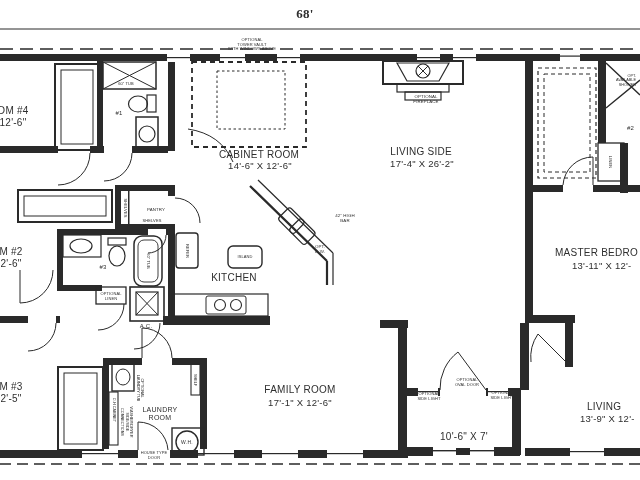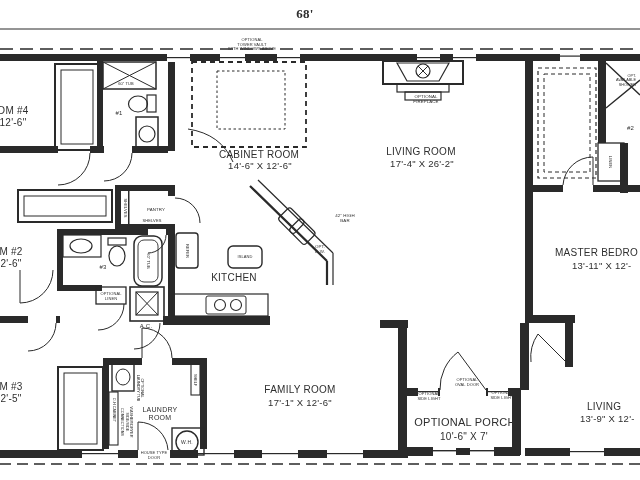--- a/index.html
+++ b/index.html
@@ -220,21 +220,21 @@
 TOWER VAULT
 WITH WINDOWS ABOVE</div>
 
 <div class="lbl s10" style="left:13px;top:117px">OM #4
 12'-6"</div>
 <div class="lbl s6" style="left:119px;top:114px">#1</div>
 <div class="lbl s4" style="left:126px;top:84px">60" TUB</div>
 
 <div class="lbl s10" style="left:259px;top:155px">CABINET ROOM</div>
 <div class="lbl s95" style="left:260px;top:166px">14'-6" X 12'-6"</div>
-<div class="lbl s10" style="left:421px;top:152px">LIVING ROOM</div>
+<div class="lbl s10" style="left:421px;top:152px">LIVING SIDE</div>
 <div class="lbl s95" style="left:422px;top:164px">17'-4" X 26'-2"</div>
 <div class="lbl s42" style="left:426px;top:99px">OPTIONAL
 FIREPLACE</div>
 
 <div class="lbl s10" style="left:11px;top:258px">M #2
 2'-6"</div>
 <div class="lbl s42" style="left:156px;top:210px">PANTRY</div>
 <div class="lbl rot s4" style="left:125px;top:208px">SHELVES</div>
 <div class="lbl s4" style="left:152px;top:221px">SHELVES</div>
 <div class="lbl s6" style="left:103px;top:268px">#3</div>
@@ -276,19 +276,18 @@
 <div class="lbl s5" style="left:187px;top:443px">W.H.</div>
 <div class="lbl s4" style="left:154px;top:456px">HOUSE TYPE
 DOOR</div>
 
 <div class="lbl s4" style="left:467px;top:383px">OPTIONAL
 OVAL DOOR</div>
 <div class="lbl s4" style="left:429px;top:397px">OPTIONAL
 SIDE LIGHT</div>
 <div class="lbl s4" style="left:502px;top:396px">OPTIONAL
 SIDE LIGHT</div>
-<div class="lbl s11" style="left:465px;top:422px">OPTIONAL PORCH</div>
 <div class="lbl s10" style="left:464px;top:437px">10'-6" X 7'</div>
 
 <div class="lbl la s10" style="left:587px;top:407px">LIVING</div>
 <div class="lbl la s95" style="left:580px;top:419px">13'-9" X 12'-</div>
 
 </div>
 
 </body></html>

